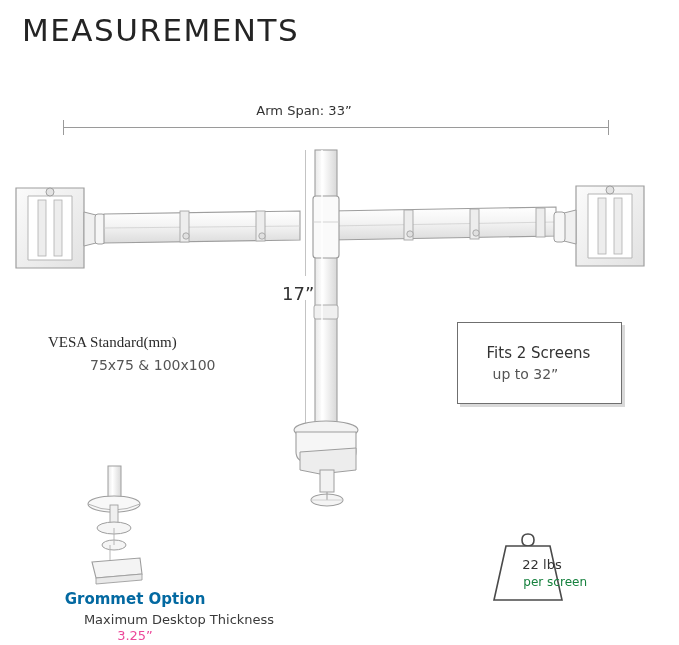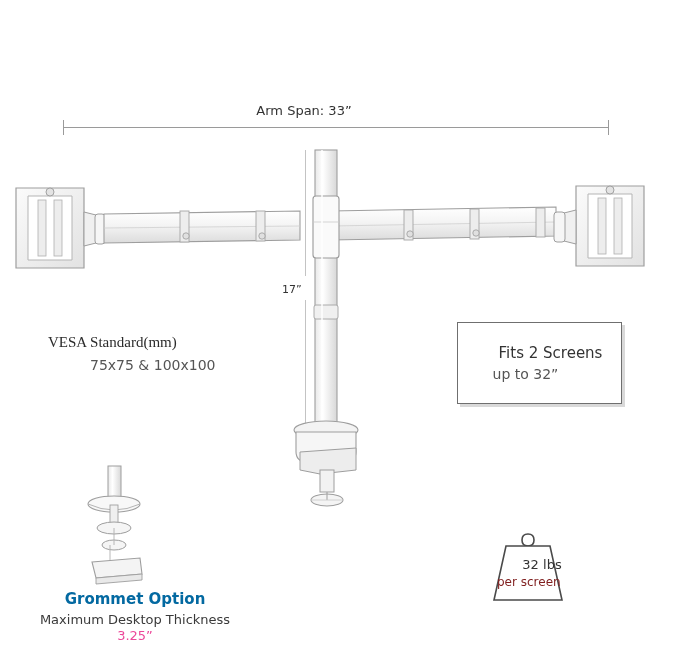--- a/index.html
+++ b/index.html
@@ -61,21 +61,21 @@
     left: 608px;
     top: 120px;
     width: 1px;
     height: 15px;
   }
   
   #height-label {
     position: absolute;
     left: 282px;
     top: 283px;
-    font-size: 11px;
+    font-size: 18px;
     color: #333;
   }
   
   #vesa-title {
     position: absolute;
     left: 48px;
     top: 334px;
     font-size: 15px;
     color: #2b2b2b;
     font-family: Liberation Serif, serif;
@@ -100,21 +100,20 @@
     background: #fff;
   }
   #fits-line1 {
     position: absolute;
     left: 457px;
     top: 344px;
     width: 163px;
     text-align: center;
     font-size: 15px;
     color: #333;
-    padding-left: 12px;
   }
   #fits-line2 {
     position: absolute;
     left: 457px;
     top: 366px;
     width: 137px;
     text-align: center;
     font-size: 14px;
     color: #555;
   }
@@ -130,20 +129,21 @@
     color: #0369a1;
   }
   #grommet-sub1 {
     position: absolute;
     left: 0;
     top: 612px;
     width: 270px;
     text-align: center;
     font-size: 13px;
     color: #3a3a3a;
+    padding-left: 44px;
   }
   #grommet-sub2 {
     position: absolute;
     left: 0;
     top: 628px;
     width: 270px;
     text-align: center;
     font-size: 13px;
     color: #ec4899;
   }
@@ -155,38 +155,39 @@
     width: 90px;
     text-align: center;
     font-size: 13px;
     color: #333;
   }
   #weight-line2 {
     position: absolute;
     left: 497px;
     top: 575px;
     width: 90px;
-    text-align: left;
+    text-align: right;
     font-size: 12px;
-    color: #7f1d1d;
+    color: #15803d;
   }
   svg.layer {
     position: absolute;
     left: 0;
     top: 0;
     width: 679px;
     height: 645px;
     pointer-events: none;
   }
 </style>
 </head>
 <body>
 
 <div class="page">
 
+  <div id="title">MEASUREMENTS</div>
 
   <div id="armspan-label">Arm Span: 33”</div>
   <div class="dim-line" id="armspan-line"></div>
   <div class="dim-line" id="armspan-cap-l"></div>
   <div class="dim-line" id="armspan-cap-r"></div>
 
   <div id="height-label">17”</div>
 
   <svg class="layer" viewBox="0 0 679 645">
     <defs>
@@ -289,16 +290,16 @@
   <div id="vesa-sub">75x75 &amp; 100x100</div>
 
   <div id="fits-box"></div>
   <div id="fits-line1">Fits 2 Screens</div>
   <div id="fits-line2">up to 32”</div>
 
   <div id="grommet-title">Grommet Option</div>
   <div id="grommet-sub1">Maximum Desktop Thickness</div>
   <div id="grommet-sub2">3.25”</div>
 
-  <div id="weight-line1">32 lbs</div>
+  <div id="weight-line1">22 lbs</div>
   <div id="weight-line2">per screen</div>
 
 </div>
 
 </body></html>

